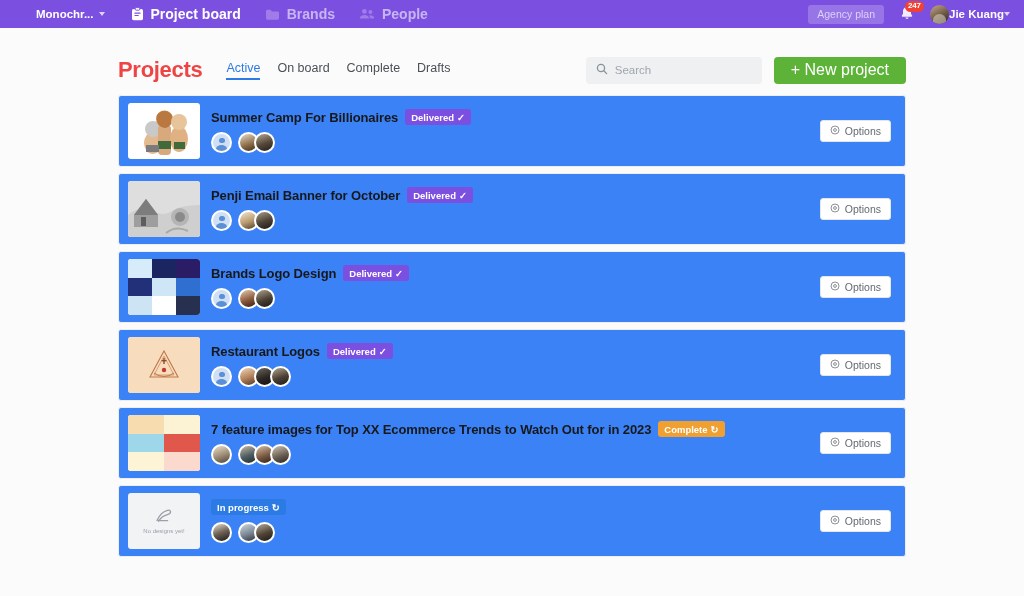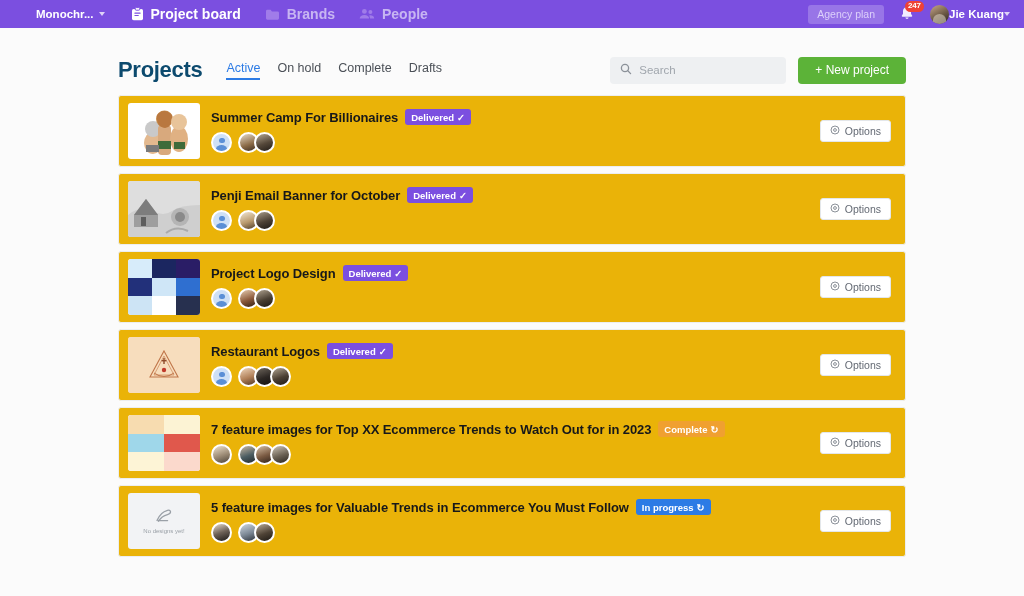--- a/index.html
+++ b/index.html
@@ -73,21 +73,21 @@
   }
   .user-name { font-size: 11.5px; font-weight: 700; color: #fff; }
 
   
   .page { padding: 0 118px; }
   .page-head {
     display: flex; align-items: center;
     margin-top: 26px; height: 32px;
   }
   .page-title {
-    font-size: 22px; font-weight: 700; color: #0c4a6e;
+    font-size: 22px; font-weight: 700; color: #ef4444;
     letter-spacing: -.3px; margin-right: 24px;
   }
   .tabs { display: flex; align-items: center; gap: 17px; }
   .tab {
     font-size: 12.5px; color: #4b5057; cursor: pointer;
     padding-bottom: 3px; border-bottom: 2px solid transparent;
   }
   .tab.active { color: #2c7be5; border-bottom-color: #2c7be5; }
 
   .head-right { margin-left: auto; display: flex; align-items: flex-start; gap: 12px; }
@@ -101,36 +101,36 @@
     border: none; background: transparent; outline: none;
     font-size: 11.5px; color: #3a3f45;
     font-family: "Liberation Sans", sans-serif;
     width: 100%;
   }
   .search input::placeholder { color: #a0a6ad; }
   .new-project {
     background: #5cb338; color: #fff;
     border: none; border-radius: 4px;
     height: 27px; padding: 0 17px;
-    font-size: 12px; font-weight: 400;
+    font-size: 16px; font-weight: 400;
     font-family: "Liberation Sans", sans-serif;
     cursor: pointer;
     display: flex; align-items: center; gap: 6px;
   }
 
   .section-label {
     margin-top: 20px;
     font-size: 10.5px; font-weight: 700; color: #2b2f34;
   }
   .section-label .count { font-weight: 400; color: #9aa0a7; margin-left: 3px; }
 
   
   .cards { margin-top: 9px; display: flex; flex-direction: column; gap: 6px; }
   .card {
-    background: #eab308;
+    background: #3b82f6;
     border: 1px solid #eceef0;
     border-radius: 3px;
     height: 72px;
     display: flex; align-items: center;
     padding: 0 14px 0 9px;
     cursor: pointer;
   }
   .thumb {
     width: 72px; height: 56px;
     border-radius: 3px; flex: none;
@@ -253,21 +253,21 @@
   </div>
 </div>
 
 <div class="page">
 
   <div class="page-head">
     <div class="page-title">Projects</div>
 
     <div class="tabs">
       <div class="tab active">Active</div>
-      <div class="tab">On hold</div>
+      <div class="tab">On board</div>
       <div class="tab">Complete</div>
       <div class="tab">Drafts</div>
     </div>
 
     <div class="head-right">
       <label class="search">
         <span>
           <svg width="12" height="12" viewBox="0 0 12 12" fill="none">
             <circle cx="5" cy="5" r="3.6" stroke="#8b9199" stroke-width="1.3"></circle>
             <path d="M7.8 7.8 10.6 10.6" stroke="#8b9199" stroke-width="1.3" stroke-linecap="round"></path>
@@ -370,21 +370,21 @@
           <i style="background:#22307a"></i>
             <i style="background:#cfe6f7"></i>
             <i style="background:#2f6fd0"></i>
           <i style="background:#cde4f5"></i>
             <i style="background:#ffffff"></i>
             <i style="background:#27304f"></i>
         </div>
       </div>
       <div class="card-body">
         <div class="card-title-row">
-          <span class="card-title">Project Logo Design</span>
+          <span class="card-title">Brands Logo Design</span>
           <span class="status" style="background:#7b4fe0">
             <span>Delivered</span>
             <span>✓</span>
           </span>
         </div>
         <div class="avatars">
           <span class="av ph"></span>
           <span class="av gap" style="background:linear-gradient(160deg,#e7cdb0,#8b5a3c 55%,#2e1d14)"></span>
           <span class="av" style="background:linear-gradient(160deg,#b0a390,#4a4034 55%,#1b1714)"></span>
         </div>
@@ -482,21 +482,20 @@
             <svg width="20" height="16" viewBox="0 0 20 16" fill="none">
               <path d="M3 12.5c2-5 6-9 10.5-10.2 1.6-.4 2.8.2 3 1.4.2 1.4-1.2 2.4-3 2.9-3.6 1-7 3.4-9 6.6" stroke="#9aa0a7" stroke-width="1.3" stroke-linecap="round" fill="none"></path>
               <path d="M4 12.6h9.6" stroke="#9aa0a7" stroke-width="1.3" stroke-linecap="round"></path>
             </svg>
           </span>
           <span>No designs yet!</span>
         </div>
       </div>
       <div class="card-body">
         <div class="card-title-row">
-          <span class="card-title">5 feature images for Valuable Trends in Ecommerce You Must Follow</span>
           <span class="status" style="background:#2c7be5">
             <span>In progress</span>
             <span>↻</span>
           </span>
         </div>
         <div class="avatars">
           <span class="av" style="background:linear-gradient(160deg,#e8dccb,#6d6157 50%,#1a1714)"></span>
           <span class="av gap" style="background:linear-gradient(160deg,#cfd9e2,#7b8794 55%,#2b3138)"></span>
           <span class="av" style="background:linear-gradient(160deg,#b8ab98,#4f4336 55%,#1d1915)"></span>
         </div>

